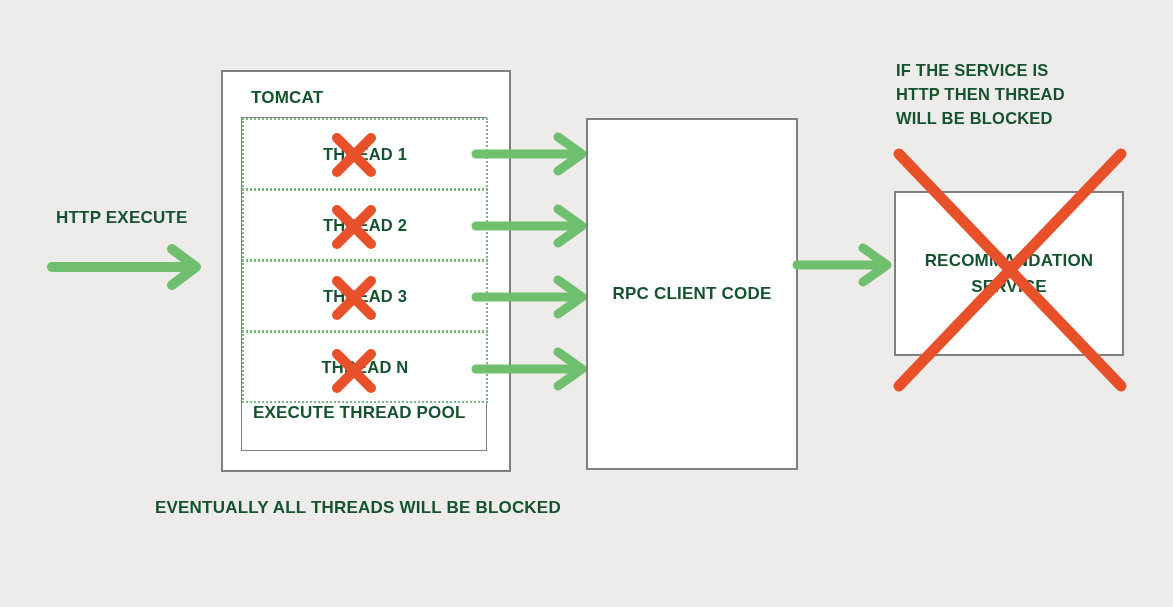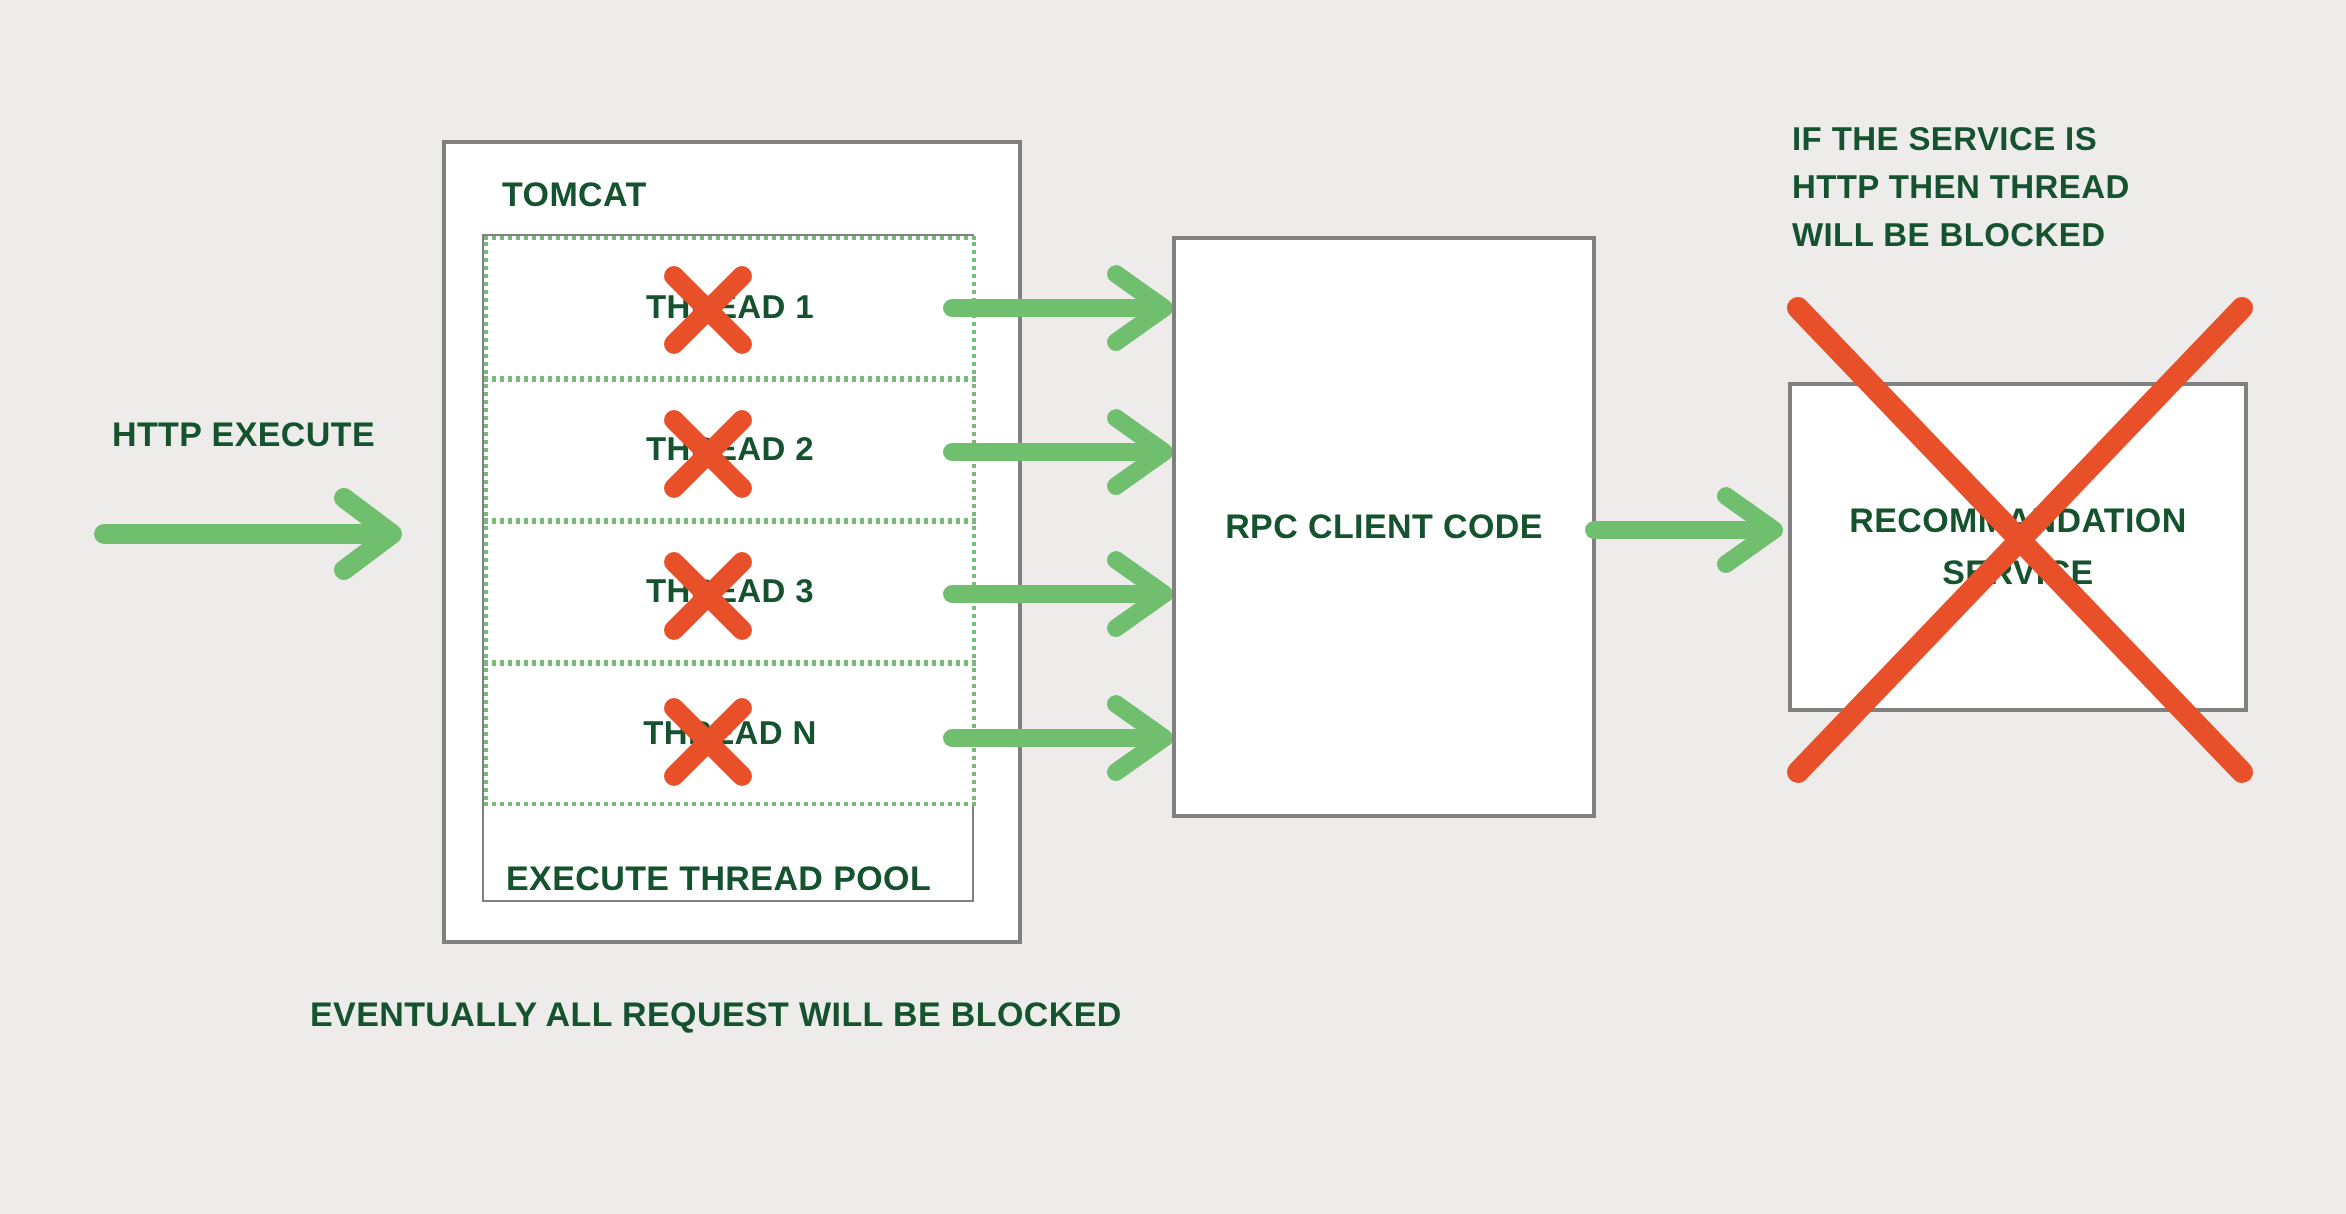--- a/index.html
+++ b/index.html
@@ -94,21 +94,21 @@
 
     <div class="thread-cell" style="position:absolute; left:0px; top:142px; width:246px; height:72px;">
       <span class="label lbl-16">THREAD 3</span>
     </div>
 
     <div class="thread-cell" style="position:absolute; left:0px; top:213px; width:246px; height:72px;">
       <span class="label lbl-16">THREAD N</span>
     </div>
 
     <div style="position:absolute; left:0px; top:285px; width:246px; height:47px;
-                display:flex; align-items:flex-end; padding-left:11px; box-sizing:border-box;">
+                display:flex; align-items:flex-start; padding-left:11px; box-sizing:border-box;">
       <span class="label lbl-17">EXECUTE THREAD POOL</span>
     </div>
   </div>
 
   <svg class="abs" style="left:330px; top:132px; width:48px; height:46px;" viewBox="0 0 48 46">
     <line x1="7" y1="6" x2="41" y2="40" stroke="#e8502a" stroke-width="10" stroke-linecap="round"></line>
     <line x1="41" y1="6" x2="7" y2="40" stroke="#e8502a" stroke-width="10" stroke-linecap="round"></line>
   </svg>
   <svg class="abs" style="left:330px; top:204px; width:48px; height:46px;" viewBox="0 0 48 46">
     <line x1="7" y1="6" x2="41" y2="40" stroke="#e8502a" stroke-width="10" stroke-linecap="round"></line>
@@ -116,40 +116,40 @@
   </svg>
   <svg class="abs" style="left:330px; top:275px; width:48px; height:46px;" viewBox="0 0 48 46">
     <line x1="7" y1="6" x2="41" y2="40" stroke="#e8502a" stroke-width="10" stroke-linecap="round"></line>
     <line x1="41" y1="6" x2="7" y2="40" stroke="#e8502a" stroke-width="10" stroke-linecap="round"></line>
   </svg>
   <svg class="abs" style="left:330px; top:348px; width:48px; height:46px;" viewBox="0 0 48 46">
     <line x1="7" y1="6" x2="41" y2="40" stroke="#e8502a" stroke-width="10" stroke-linecap="round"></line>
     <line x1="41" y1="6" x2="7" y2="40" stroke="#e8502a" stroke-width="10" stroke-linecap="round"></line>
   </svg>
 
-  <div class="abs label lbl-17" style="left:155px; top:498px;">EVENTUALLY ALL REQUEST WILL BE BLOCKED</div>
+  <div class="abs label lbl-17" style="left:155px; top:498px;">EVENTUALLY ALL THREADS WILL BE BLOCKED</div>
 
   <svg class="abs" style="left:474px; top:133px; width:120px; height:42px;" viewBox="0 0 120 42">
     <line x1="2" y1="21" x2="100" y2="21" stroke="#6fbf6f" stroke-width="9" stroke-linecap="round"></line>
     <polyline points="84,4 108,21 84,38" fill="none" stroke="#6fbf6f" stroke-width="9" stroke-linecap="round" stroke-linejoin="round"></polyline>
   </svg>
   <svg class="abs" style="left:474px; top:205px; width:120px; height:42px;" viewBox="0 0 120 42">
     <line x1="2" y1="21" x2="100" y2="21" stroke="#6fbf6f" stroke-width="9" stroke-linecap="round"></line>
     <polyline points="84,4 108,21 84,38" fill="none" stroke="#6fbf6f" stroke-width="9" stroke-linecap="round" stroke-linejoin="round"></polyline>
   </svg>
   <svg class="abs" style="left:474px; top:276px; width:120px; height:42px;" viewBox="0 0 120 42">
     <line x1="2" y1="21" x2="100" y2="21" stroke="#6fbf6f" stroke-width="9" stroke-linecap="round"></line>
     <polyline points="84,4 108,21 84,38" fill="none" stroke="#6fbf6f" stroke-width="9" stroke-linecap="round" stroke-linejoin="round"></polyline>
   </svg>
   <svg class="abs" style="left:474px; top:348px; width:120px; height:42px;" viewBox="0 0 120 42">
     <line x1="2" y1="21" x2="100" y2="21" stroke="#6fbf6f" stroke-width="9" stroke-linecap="round"></line>
     <polyline points="84,4 108,21 84,38" fill="none" stroke="#6fbf6f" stroke-width="9" stroke-linecap="round" stroke-linejoin="round"></polyline>
   </svg>
 
-  <div class="abs plain-box" style="left:586px; top:118px; width:212px; height:291px;">
+  <div class="abs plain-box" style="left:586px; top:118px; width:212px; height:352px;">
     <span class="label lbl-17">RPC CLIENT CODE</span>
   </div>
 
   <svg class="abs" style="left:795px; top:243px; width:105px; height:44px;" viewBox="0 0 105 44">
     <line x1="2" y1="22" x2="84" y2="22" stroke="#6fbf6f" stroke-width="9" stroke-linecap="round"></line>
     <polyline points="68,5 92,22 68,39" fill="none" stroke="#6fbf6f" stroke-width="9" stroke-linecap="round" stroke-linejoin="round"></polyline>
   </svg>
 
   <div class="abs" style="left:896px; top:58px; width:250px;">
     <div class="label lbl-16" style="line-height:24px;">IF THE SERVICE IS</div>

